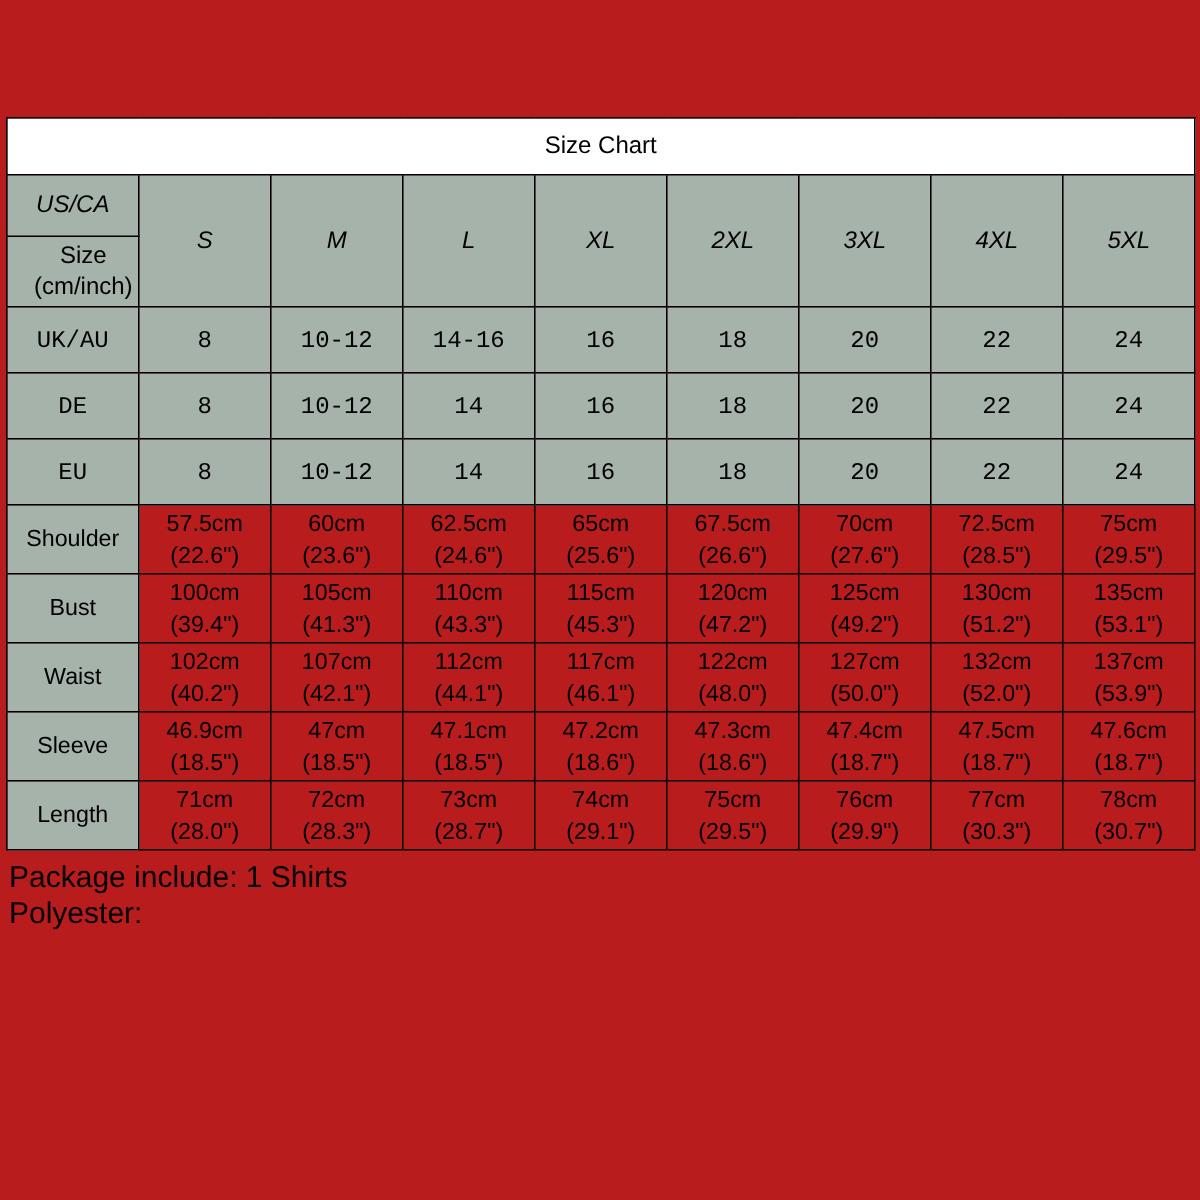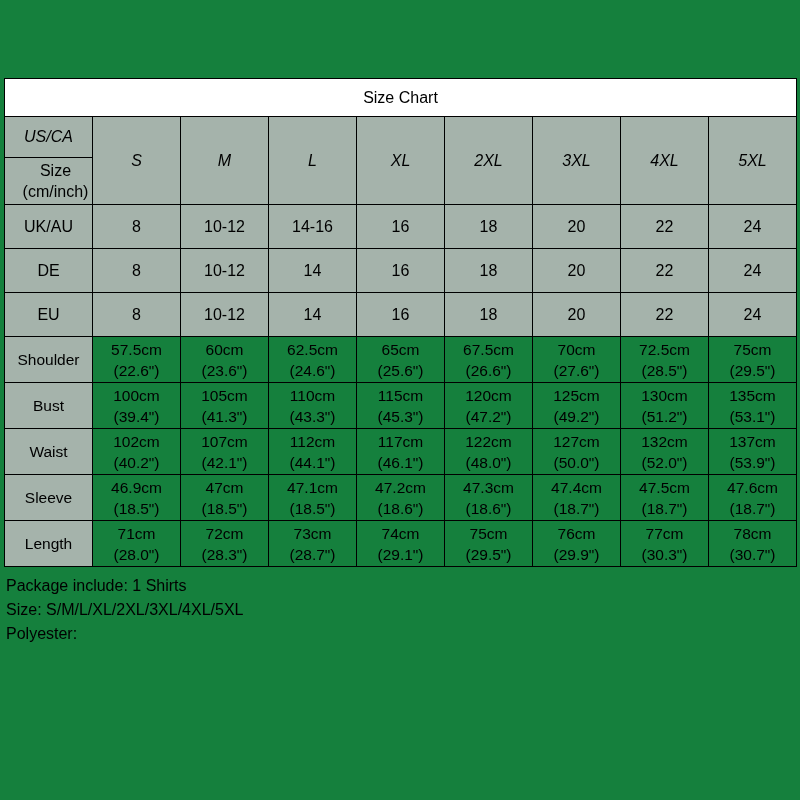--- a/index.html
+++ b/index.html
@@ -5,21 +5,21 @@
   html, body {
     margin: 0;
     padding: 0;
     background: #ffffff;
     font-family: "Liberation Sans", "DejaVu Sans", sans-serif;
     color: #000000;
   }
   .page {
     width: 800px;
     height: 800px;
-    background: #15803d;
+    background: #b91c1c;
     overflow: hidden;
     position: relative;
   }
   table.size-chart {
     border-collapse: collapse;
     table-layout: fixed;
     width: 793px;
     margin: 78px 0 0 4px;
   }
   table.size-chart td {
@@ -33,29 +33,29 @@
     height: 37px;
     font-size: 17px;
     background: #ffffff;
   }
   td.hdr {
     background: #a5b3ab;
   }
   tr.hdr-top td { height: 40px; font-style: italic; }
   tr.hdr-bottom td { height: 46px; padding-left: 16px; }
   td.size-span { height: 88px; }
-  tr.region-row td { height: 43px; }
+  tr.region-row td { height: 43px; font-family: Liberation Mono, monospace; }
   tr.measure-row td { height: 45px; font-size: 15.5px; }
   tr.measure-row td div { line-height: 21px; }
   td.col-first { width: 89px; }
   .two-line div { line-height: 21px; }
   .notes {
     width: 788px;
     margin: 7px 0 0 6px;
-    font-size: 16px;
+    font-size: 20px;
   }
   .notes .note-line {
     line-height: 23px;
     margin-bottom: 1px;
   }
 </style>
 </head>
 <body>
 
 <div class="page">
@@ -294,17 +294,16 @@
             <div>78cm</div>
             <div>(30.7")</div>
           </td>
         </tr>
       </tbody>
   </table>
 
   <div class="notes" id="notes">
 
   <div class="note-line">Package include: 1 Shirts</div>
-      <div class="note-line">Size: S/M/L/XL/2XL/3XL/4XL/5XL</div>
       <div class="note-line">Polyester:</div>
     </div>
 
 </div>
 
 </body></html>

